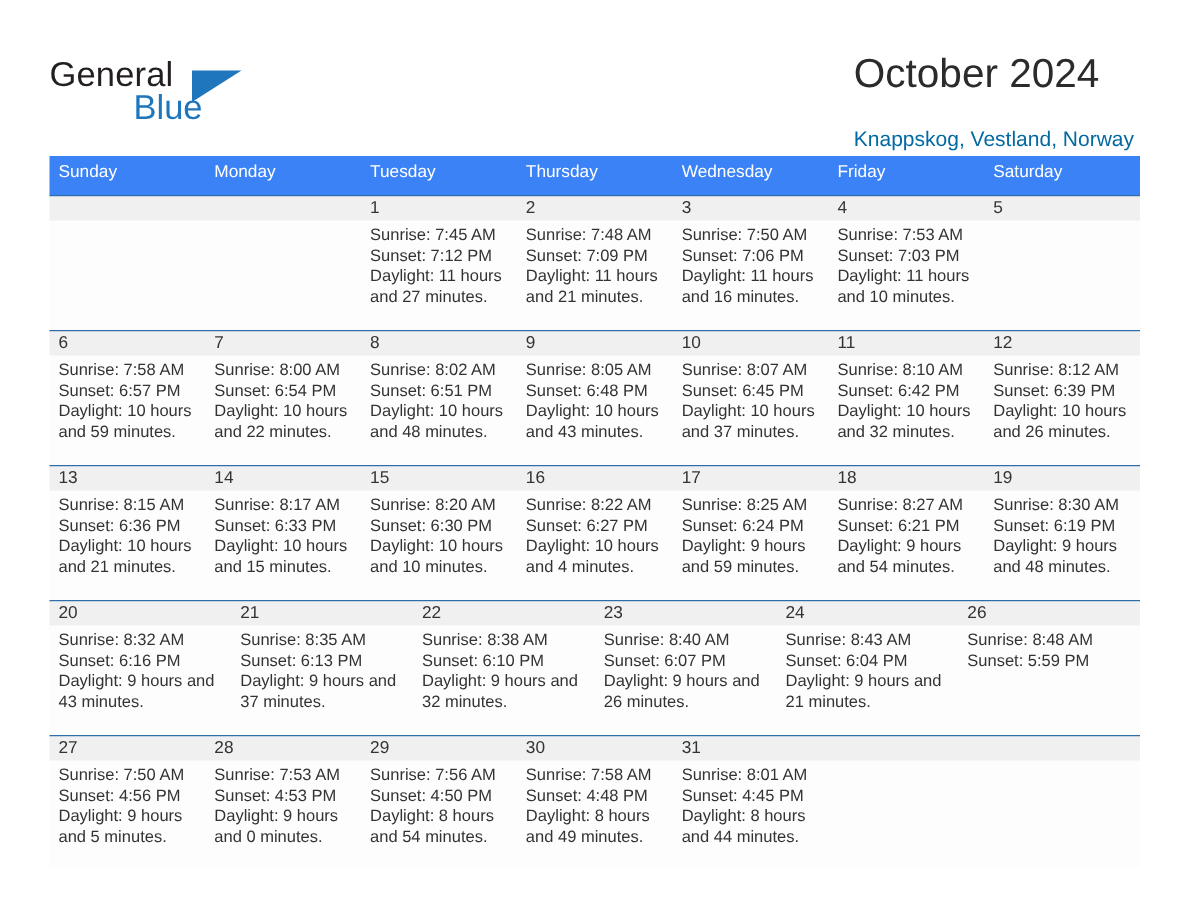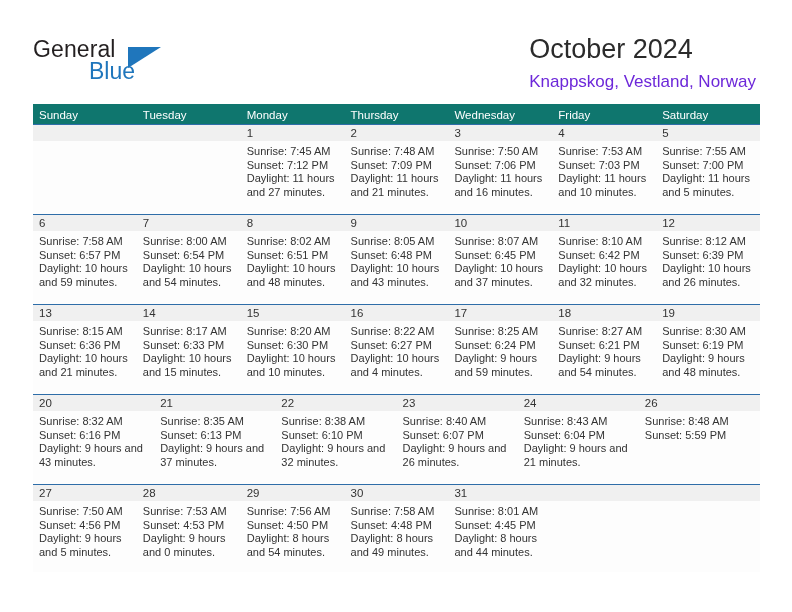--- a/index.html
+++ b/index.html
@@ -71,39 +71,39 @@
     text-align: left;
   }
   .cal-title {
     font-size: 27px;
     font-weight: normal;
     color: #2b2b2b;
     line-height: 34px;
     white-space: nowrap;
   }
   .cal-subtitle {
-    margin-top: 7px;
-    font-size: 17px;
-    color: #6d28d9;
+    margin-top: 17px;
+    font-size: 14px;
+    color: #0369a1;
     line-height: 18px;
     white-space: nowrap;
   }
 
   
   .calendar {
     position: absolute;
     left: 33px;
     top: 104px;
     width: 727px;
   }
 
   .dow-row {
     display: flex;
-    background: #0f766e;
-    height: 20px;
+    background: #3b82f6;
+    height: 26px;
   }
   .dow-cell {
     flex: 1 1 0;
     color: #ffffff;
     font-size: 11.5px;
     line-height: 22px;
     padding-left: 6px;
     white-space: nowrap;
   }
 
@@ -170,22 +170,22 @@
     <div class="title-block">
       <div class="cal-title">October 2024</div>
       <div class="cal-subtitle">Knappskog, Vestland, Norway</div>
     </div>
 
   </div>
 
   <div class="calendar">
     <div class="dow-row" id="dow-row">
         <div class="dow-cell">Sunday</div>
+        <div class="dow-cell">Monday</div>
         <div class="dow-cell">Tuesday</div>
-        <div class="dow-cell">Monday</div>
         <div class="dow-cell">Thursday</div>
         <div class="dow-cell">Wednesday</div>
         <div class="dow-cell">Friday</div>
         <div class="dow-cell">Saturday</div>
       </div>
     <div id="weeks-container">
         <div class="week">
           <div class="day-cell empty">
             <div class="day-num"></div>
           </div>
@@ -219,42 +219,37 @@
           <div class="day-cell">
             <div class="day-num">4</div>
             <div class="day-info">
               <div>Sunrise: 7:53 AM</div>
               <div>Sunset: 7:03 PM</div>
               <div class="daylight">Daylight: 11 hours and 10 minutes.</div>
             </div>
           </div>
           <div class="day-cell">
             <div class="day-num">5</div>
-            <div class="day-info">
-              <div>Sunrise: 7:55 AM</div>
-              <div>Sunset: 7:00 PM</div>
-              <div class="daylight">Daylight: 11 hours and 5 minutes.</div>
-            </div>
           </div>
         </div>
         <div class="week">
           <div class="day-cell">
             <div class="day-num">6</div>
             <div class="day-info">
               <div>Sunrise: 7:58 AM</div>
               <div>Sunset: 6:57 PM</div>
               <div class="daylight">Daylight: 10 hours and 59 minutes.</div>
             </div>
           </div>
           <div class="day-cell">
             <div class="day-num">7</div>
             <div class="day-info">
               <div>Sunrise: 8:00 AM</div>
               <div>Sunset: 6:54 PM</div>
-              <div class="daylight">Daylight: 10 hours and 54 minutes.</div>
+              <div class="daylight">Daylight: 10 hours and 22 minutes.</div>
             </div>
           </div>
           <div class="day-cell">
             <div class="day-num">8</div>
             <div class="day-info">
               <div>Sunrise: 8:02 AM</div>
               <div>Sunset: 6:51 PM</div>
               <div class="daylight">Daylight: 10 hours and 48 minutes.</div>
             </div>
           </div>

